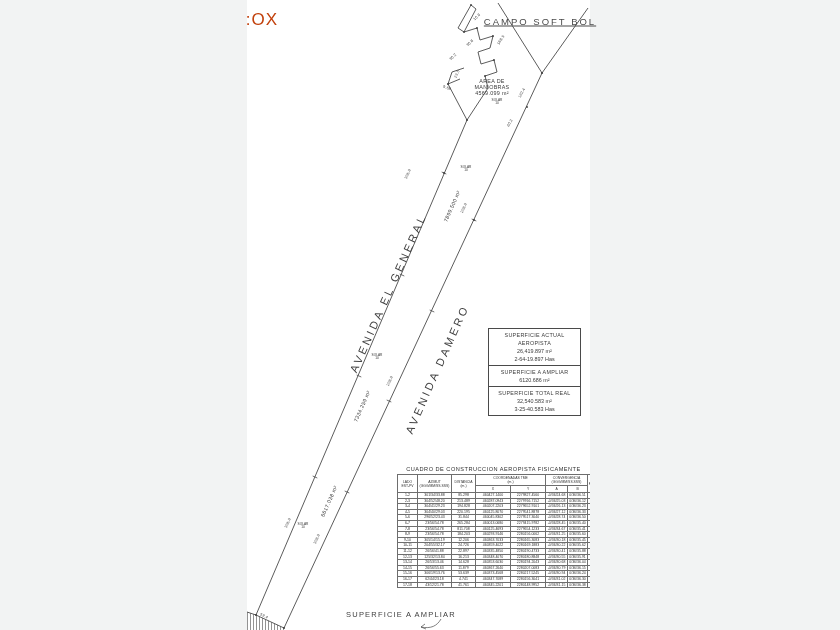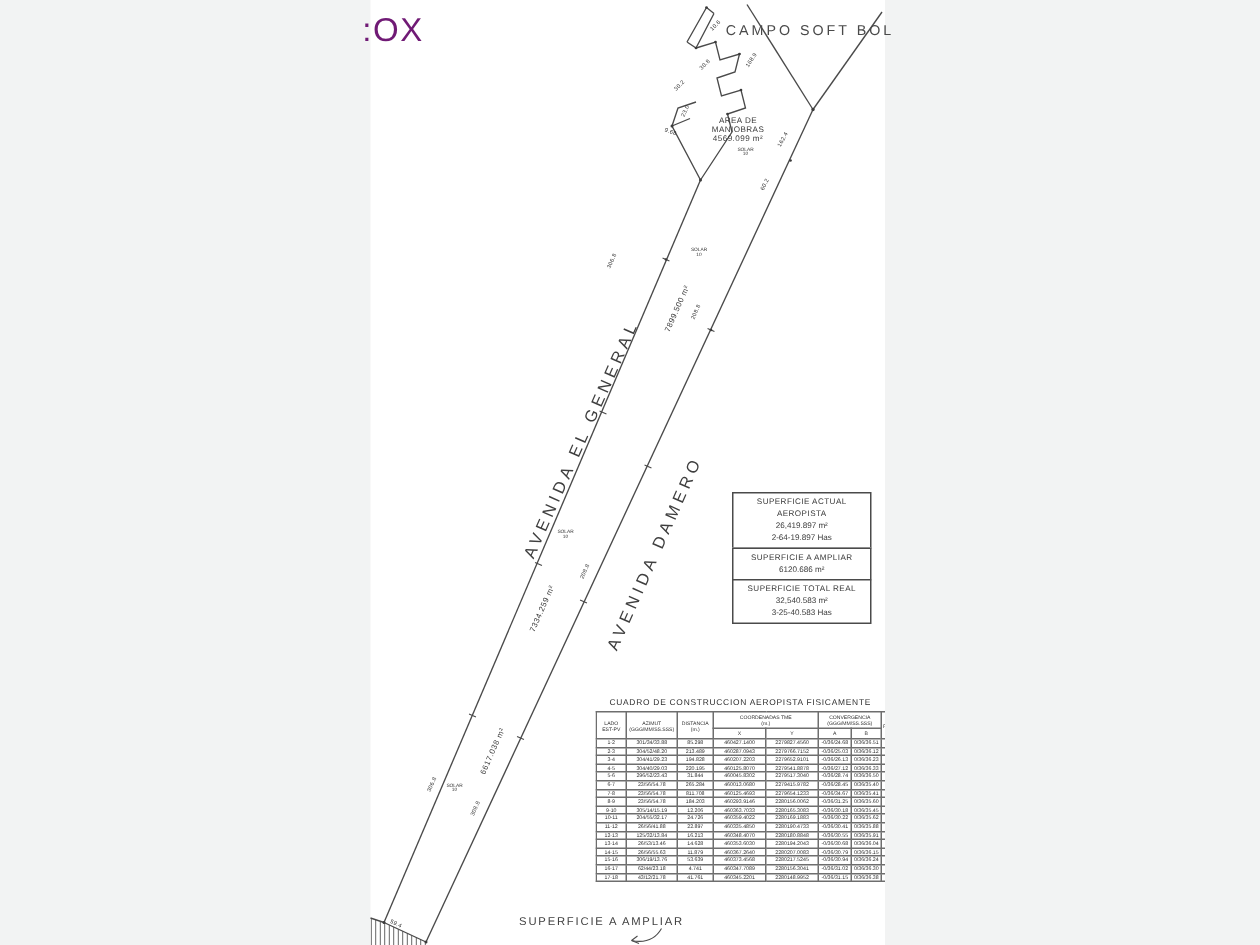--- a/index.html
+++ b/index.html
@@ -6,21 +6,21 @@
   body{
     width:840px;height:630px;position:relative;overflow:hidden;
     background:#f2f3f3;
     font-family:"Liberation Sans", sans-serif;
     color:#3b3b3b;
   }
   .page{position:absolute;left:247px;top:0;width:343px;height:630px;background:#ffffff;}
   svg.linework{position:absolute;left:0;top:0;width:840px;height:630px;}
 
   .lbl{position:absolute;transform:translate(-50%,-50%);white-space:nowrap;color:#3b3b3b;}
-  .watermark{font-size:22px;color:#701a75;letter-spacing:1px;}
+  .watermark{font-size:17px;color:#c2410c;letter-spacing:1px;}
   .campo{font-size:9.5px;letter-spacing:2px;color:#4a4a4a;}
   .maniobras{font-size:5.4px;line-height:6px;text-align:center;letter-spacing:.3px;}
   .avenue{font-size:11px;letter-spacing:3px;color:#3f3f3f;}
   .parcel-area{font-size:5.2px;letter-spacing:.4px;}
   .dim{font-size:3.8px;letter-spacing:.2px;color:#333;}
   .solar{font-size:3.2px;line-height:3.4px;text-align:center;color:#333;}
   .bottom-note{font-size:7.5px;letter-spacing:1.2px;color:#3f3f3f;}
 
   .boxes{position:absolute;left:488px;top:329px;width:93px;}
   .sbox{border:1px solid #4a4a4a;background:#fff;text-align:center;
@@ -91,21 +91,21 @@
       <circle cx="485" cy="76" r="0.9"></circle>
     <circle cx="471" cy="5" r="0.9"></circle>
       <circle cx="464" cy="32" r="0.9"></circle>
     <circle cx="444" cy="173" r="0.9"></circle>
       <circle cx="474" cy="220" r="0.9"></circle>
   </g>
 </svg>
 
 <div class="lbl watermark" style="left:262px;top:20px;">:OX</div>
 
-<div class="lbl campo" style="left:540px;top:21px;">CAMPO SOFT BOL</div>
+<div class="lbl campo" style="left:540px;top:21px;text-decoration:underline;">CAMPO SOFT BOL</div>
 
 <div class="lbl maniobras" style="left:492px;top:87px;">
   <div>AREA DE</div>
   <div>MANIOBRAS</div>
   <div>4569.099 m²</div>
 </div>
 
 <div class="lbl avenue" style="left:388px;top:293px;transform:translate(-50%,-50%) rotate(-66deg);">AVENIDA EL GENERAL</div>
 <div class="lbl avenue" style="left:437px;top:369px;transform:translate(-50%,-50%) rotate(-66deg);">AVENIDA DAMERO</div>
 

